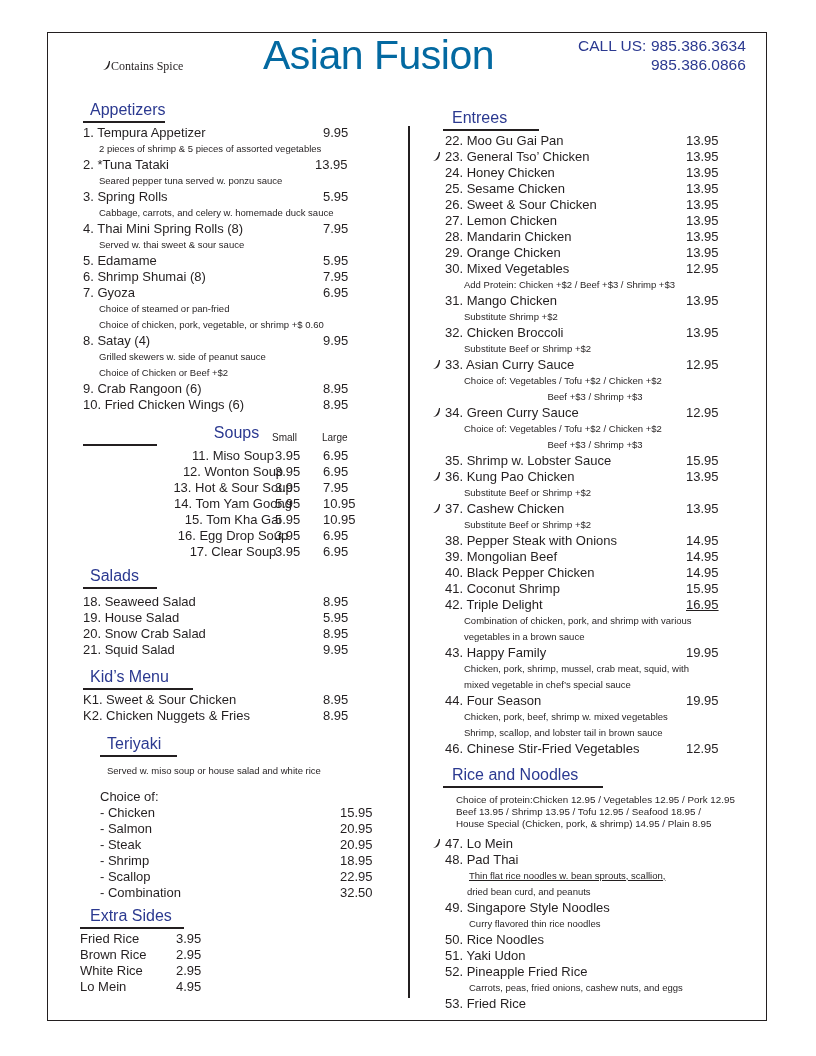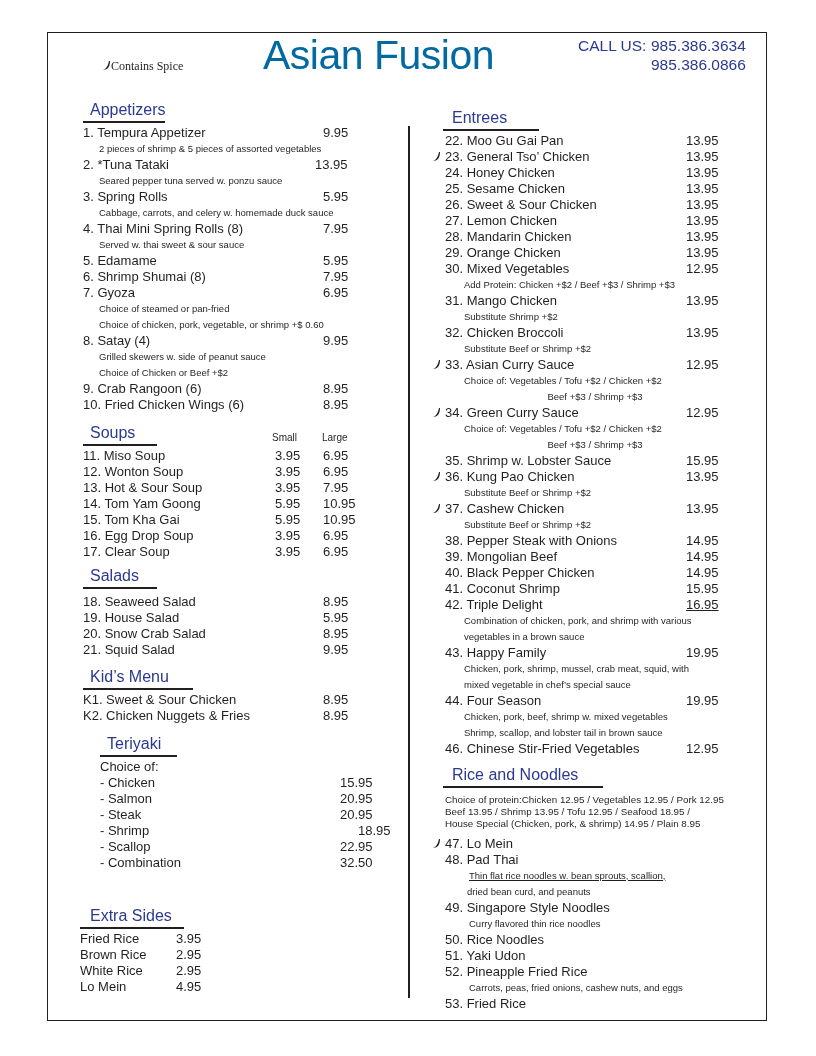--- a/index.html
+++ b/index.html
@@ -54,21 +54,21 @@
     <div class="row"><span>6. Shrimp Shumai (8)</span><span class="price" style="left: 240px;">7.95</span></div>
     <div class="row"><span>7. Gyoza</span><span class="price" style="left: 240px;">6.95</span></div>
     <div class="note" style="padding-left: 16px;">Choice of steamed or pan-fried</div>
     <div class="note" style="padding-left: 16px;">Choice of chicken, pork, vegetable, or shrimp +$ 0.60</div>
     <div class="row"><span>8. Satay (4)</span><span class="price" style="left: 240px;">9.95</span></div>
     <div class="note" style="padding-left: 16px;">Grilled skewers w. side of peanut sauce</div>
     <div class="note" style="padding-left: 16px;">Choice of Chicken or Beef +$2</div>
     <div class="row"><span>9. Crab Rangoon (6)</span><span class="price" style="left: 240px;">8.95</span></div>
     <div class="row"><span>10. Fried Chicken Wings (6)</span><span class="price" style="left: 240px;">8.95</span></div>
   </div>
-<div class="sec" id="soups" style="left:83px;top:423px;width:300px;">
+<div class="sec" id="soups" style="left:83px;top:423px;width:300px;text-align:center;">
     <div class="sec-title">Soups</div>
     <div class="rule" style="width: 74px;"></div>
     <div class="hdr" style="position: absolute; left: 189px; top: 9px; font-size: 10px;">Small</div>
     <div class="hdr" style="position: absolute; left: 239px; top: 9px; font-size: 10px;">Large</div>
     <div class="row"><span>11. Miso Soup</span><span class="price" style="left: 192px;">3.95</span><span class="price" style="left: 240px;">6.95</span></div>
     <div class="row"><span>12. Wonton Soup</span><span class="price" style="left: 192px;">3.95</span><span class="price" style="left: 240px;">6.95</span></div>
     <div class="row"><span>13. Hot &amp; Sour Soup</span><span class="price" style="left: 192px;">3.95</span><span class="price" style="left: 240px;">7.95</span></div>
     <div class="row"><span>14. Tom Yam Goong</span><span class="price" style="left: 192px;">5.95</span><span class="price" style="left: 240px;">10.95</span></div>
     <div class="row"><span>15. Tom Kha Gai</span><span class="price" style="left: 192px;">5.95</span><span class="price" style="left: 240px;">10.95</span></div>
     <div class="row"><span>16. Egg Drop Soup</span><span class="price" style="left: 192px;">3.95</span><span class="price" style="left: 240px;">6.95</span></div>
@@ -84,25 +84,26 @@
   </div>
 <div class="sec" id="kids" style="left:83px;top:667px;width:300px;">
     <div class="sec-title">Kid’s Menu</div>
     <div class="rule" style="width: 110px;"></div>
     <div class="row"><span>K1. Sweet &amp; Sour Chicken</span><span class="price" style="left: 240px;">8.95</span></div>
     <div class="row"><span>K2. Chicken Nuggets &amp; Fries</span><span class="price" style="left: 240px;">8.95</span></div>
   </div>
 <div class="sec" id="teriyaki" style="left:100px;top:734px;width:300px;">
     <div class="sec-title">Teriyaki</div>
     <div class="rule" style="width: 77px;"></div>
+    <div class="note" style="padding-left: 7px; margin-top: 6px; margin-bottom: 10px;">Served w. miso soup or house salad and white rice</div>
     <div class="row">Choice of:</div>
     <div class="row"><span>- Chicken</span><span class="price" style="left: 240px;">15.95</span></div>
     <div class="row"><span>- Salmon</span><span class="price" style="left: 240px;">20.95</span></div>
     <div class="row"><span>- Steak</span><span class="price" style="left: 240px;">20.95</span></div>
-    <div class="row"><span>- Shrimp</span><span class="price" style="left: 240px; margin-left: 18px;">18.95</span></div>
+    <div class="row"><span>- Shrimp</span><span class="price" style="left: 240px;">18.95</span></div>
     <div class="row"><span>- Scallop</span><span class="price" style="left: 240px;">22.95</span></div>
     <div class="row"><span>- Combination</span><span class="price" style="left: 240px;">32.50</span></div>
   </div>
 <div class="sec" id="sides" style="left:80px;top:906px;width:300px;">
     <div class="sec-title" style="padding-left: 10px;">Extra Sides</div>
     <div class="rule" style="width: 104px;"></div>
     <div class="row"><span>Fried Rice</span><span class="price" style="left: 96px;">3.95</span></div>
     <div class="row"><span>Brown Rice</span><span class="price" style="left: 96px;">2.95</span></div>
     <div class="row"><span>White Rice</span><span class="price" style="left: 96px;">2.95</span></div>
     <div class="row"><span>Lo Mein</span><span class="price" style="left: 96px;">4.95</span></div>
@@ -157,21 +158,21 @@
     <div class="note" style="padding-left: 19px;">Chicken, pork, shrimp, mussel, crab meat, squid, with</div>
     <div class="note" style="padding-left: 19px;">mixed vegetable in chef’s special sauce</div>
     <div class="row"><span>44. Four Season</span><span class="price" style="left: 241px;">19.95</span></div>
     <div class="note" style="padding-left: 19px;">Chicken, pork, beef, shrimp w. mixed vegetables</div>
     <div class="note" style="padding-left: 19px;">Shrimp, scallop, and lobster tail in brown sauce</div>
     <div class="row"><span>46. Chinese Stir-Fried Vegetables</span><span class="price" style="left: 241px;">12.95</span></div>
   </div>
 <div class="sec" id="rice" style="left:445px;top:765px;width:320px;">
     <div class="sec-title">Rice and Noodles</div>
     <div class="rule" style="width: 160px; margin-left: -2px;"></div>
-    <div style="margin-top: 6px; margin-left: 0; margin-bottom: 6px;">
+    <div style="margin-top: 6px; margin-left: 11px; margin-bottom: 6px;">
       <div class="smalltxt" style="font-size: 9.8px; line-height: 12px; white-space: nowrap;">Choice of protein:Chicken 12.95 / Vegetables 12.95 / Pork 12.95</div>
       <div class="smalltxt" style="font-size: 9.8px; line-height: 12px; white-space: nowrap;">Beef 13.95 / Shrimp 13.95 / Tofu 12.95 / Seafood 18.95 /</div>
       <div class="smalltxt" style="font-size: 9.8px; line-height: 12px; white-space: nowrap;">House Special (Chicken, pork, &amp; shrimp) 14.95 / Plain 8.95</div>
     </div>
     <div class="row"><svg viewBox="0 0 8 10" class="spice sp">
         <path d="M7 0 C7 5 5 9 0 9 C3 8 5 5 6 0 Z" fill="#231f20"></path>
       </svg><span>47. Lo Mein</span></div>
     <div class="row"><span>48. Pad Thai</span></div>
     <div class="note" style="padding-left: 24px; text-decoration: underline;">Thin flat rice noodles w. bean sprouts,  scallion,</div>
     <div class="note" style="padding-left: 22px;">dried bean curd, and peanuts</div>

